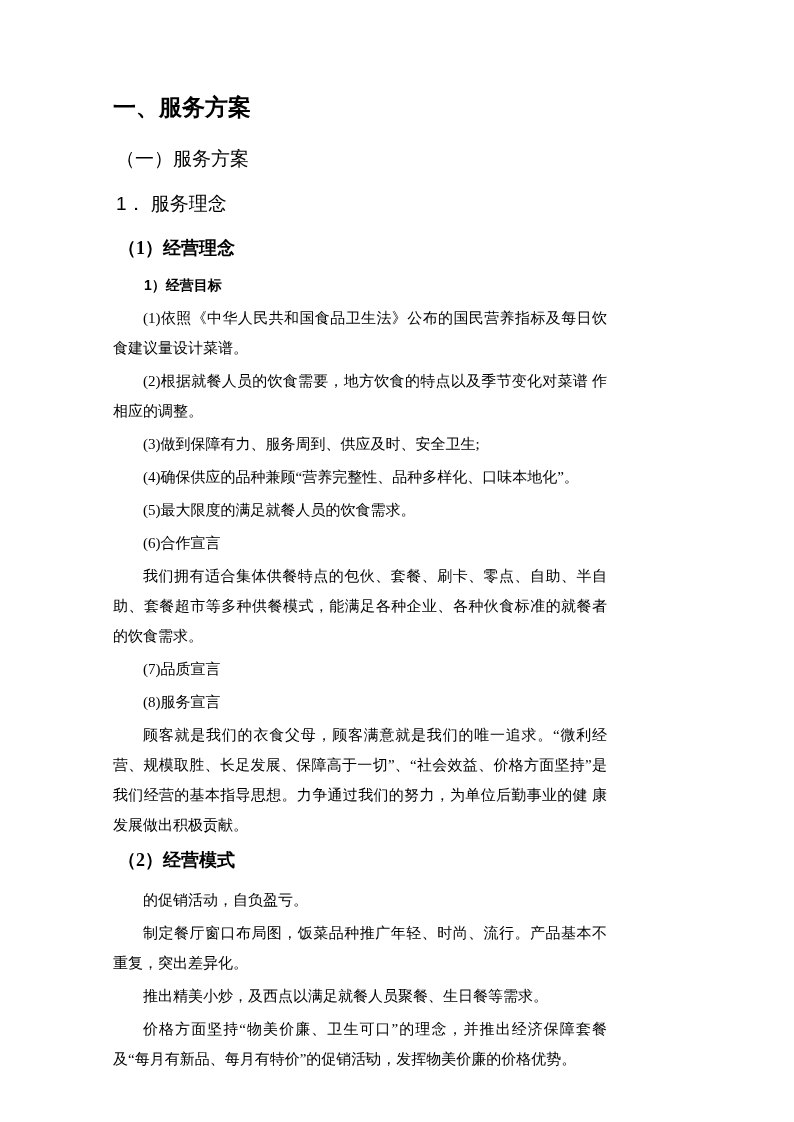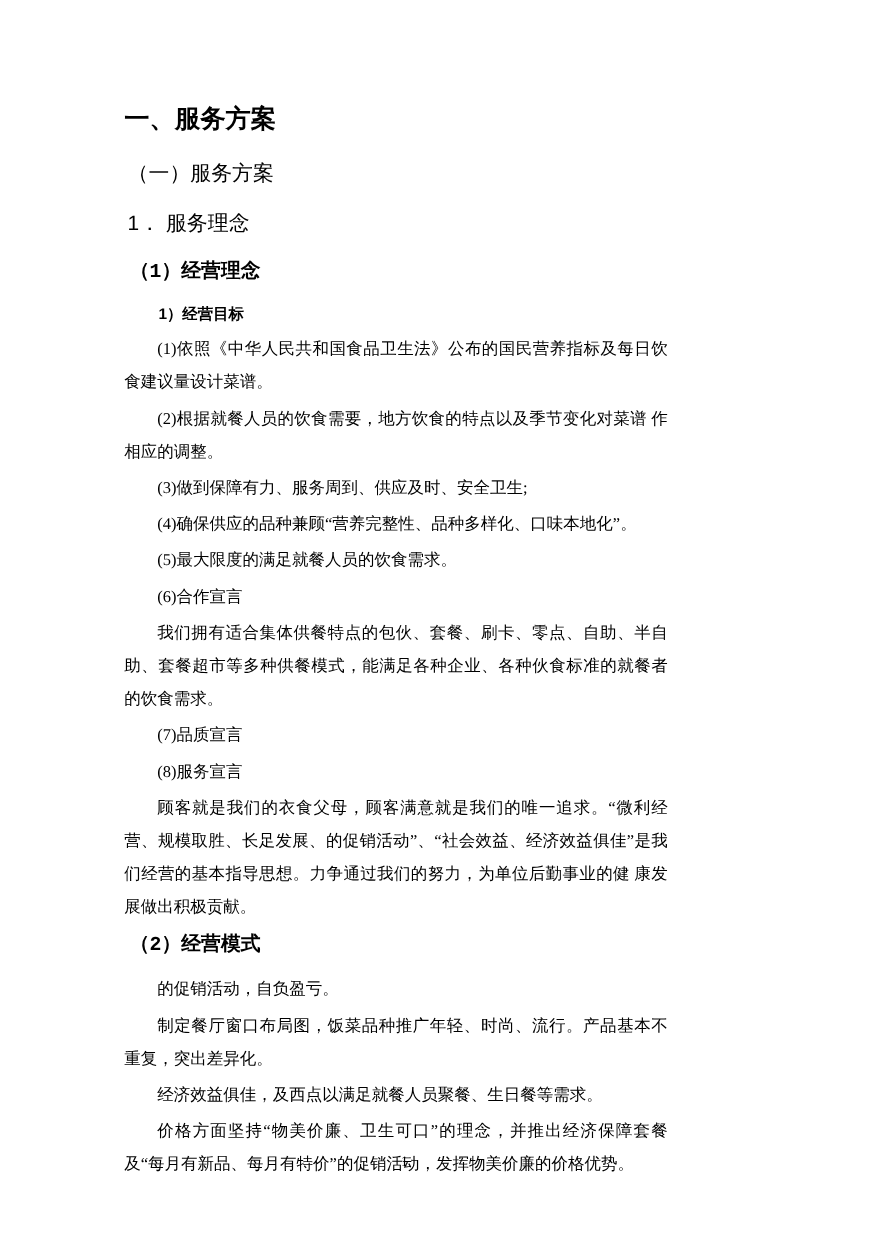--- a/index.html
+++ b/index.html
@@ -31,21 +31,21 @@
   }
   .blk.h2 {
     font-family: "Liberation Sans", sans-serif;
     font-weight: normal;
     font-size: 19px;
     line-height: 26px;
     margin: 0 0 19px 0;
     padding-left: 3px;
   }
   .blk.h3 {
-    font-family: Liberation Mono, monospace;
+    font-family: Liberation Serif, serif;
     font-weight: bold;
     font-size: 18px;
     line-height: 25px;
     margin: 8px 0 12px 0;
     padding-left: 5px;
   }
   .blk.h4 {
     font-family: "Liberation Sans", sans-serif;
     font-weight: bold;
     font-size: 14px;
@@ -83,21 +83,21 @@
       <div class="blk h4">1）经营目标</div>
       <div class="blk p">(1)依照《中华人民共和国食品卫生法》公布的国民营养指标及每日饮食建议量设计菜谱。</div>
       <div class="blk p">(2)根据就餐人员的饮食需要，地方饮食的特点以及季节变化对菜谱 作相应的调整。</div>
       <div class="blk p">(3)做到保障有力、服务周到、供应及时、安全卫生;</div>
       <div class="blk p">(4)确保供应的品种兼顾“营养完整性、品种多样化、口味本地化”。</div>
       <div class="blk p">(5)最大限度的满足就餐人员的饮食需求。</div>
       <div class="blk p">(6)合作宣言</div>
       <div class="blk p">我们拥有适合集体供餐特点的包伙、套餐、刷卡、零点、自助、半自 助、套餐超市等多种供餐模式，能满足各种企业、各种伙食标准的就餐者 的饮食需求。</div>
       <div class="blk p">(7)品质宣言</div>
       <div class="blk p">(8)服务宣言</div>
-      <div class="blk p">顾客就是我们的衣食父母，顾客满意就是我们的唯一追求。“微利经 营、规模取胜、长足发展、的促销活动”、“社会效益、经济效益俱佳”是我们经营的基本指导思想。力争通过我们的努力，为单位后勤事业的健 康发展做出积极贡献。</div>
+      <div class="blk p">顾客就是我们的衣食父母，顾客满意就是我们的唯一追求。“微利经 营、规模取胜、长足发展、保障高于一切”、“社会效益、价格方面坚持”是我们经营的基本指导思想。力争通过我们的努力，为单位后勤事业的健 康发展做出积极贡献。</div>
       <div class="blk h3">（2）经营模式</div>
       <div class="blk p">的促销活动，自负盈亏。</div>
       <div class="blk p">制定餐厅窗口布局图，饭菜品种推广年轻、时尚、流行。产品基本不重复，突出差异化。</div>
-      <div class="blk p">经济效益俱佳，及西点以满足就餐人员聚餐、生日餐等需求。</div>
+      <div class="blk p">推出精美小炒，及西点以满足就餐人员聚餐、生日餐等需求。</div>
       <div class="blk p">价格方面坚持“物美价廉、卫生可口”的理念，并推出经济保障套餐及“每月有新品、每月有特价”的促销活动，发挥物美价廉的价格优势。</div>
     </div>
   <div class="footer">1</div>
 </div>
 
 </body></html>

